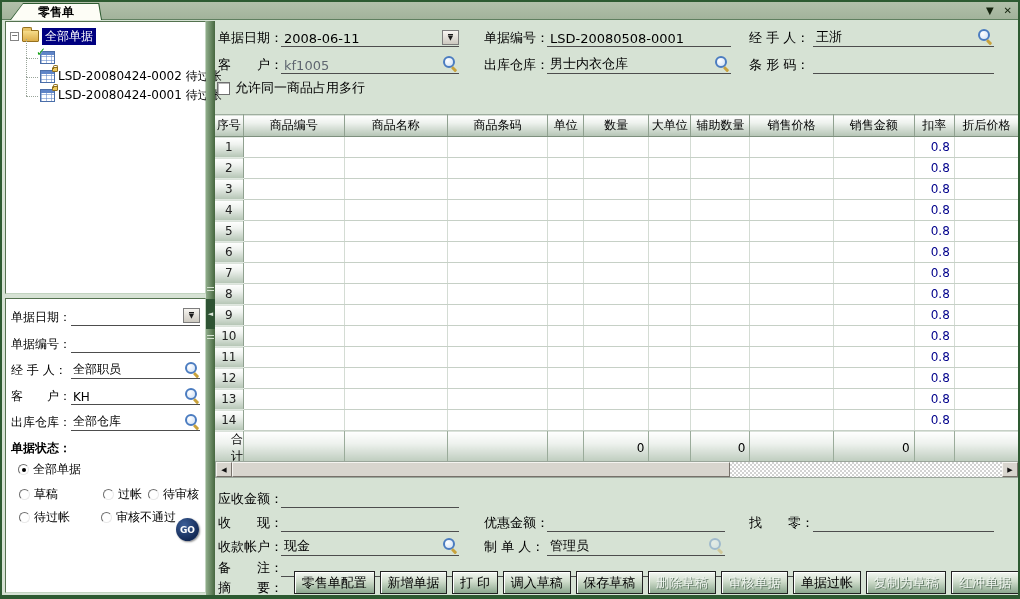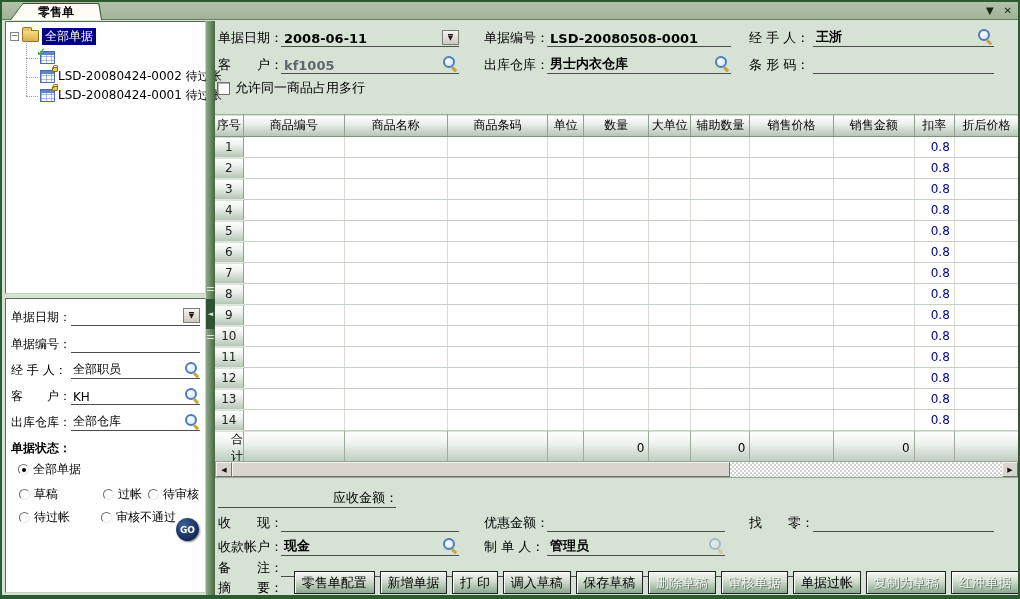--- a/index.html
+++ b/index.html
@@ -75,21 +75,21 @@
     background:linear-gradient(90deg,#8fac8a,#46673f); }
   .split-arrow { position:absolute; left:0; top:278px; width:9px; height:30px; background:#2f5434;
     color:#dce8da; font-size:7px; display:flex; align-items:center; justify-content:center; }
   .grip { position:absolute; left:1px; width:7px; height:4px;
     border-top:1px solid #d7e4d3; border-bottom:1px solid #d7e4d3; }
   .grip.g1 { top:266px; } .grip.g2 { top:314px; }
   
   .f { position:absolute; display:flex; align-items:flex-end; height:19px; white-space:pre; }
   .f .lbl { flex:none; font-size:13px; }
   .w61 { width:63px; } .w62 { width:64px; }
-  .line { border-bottom:1px solid #4d4d4d; height:19px; display:flex; align-items:flex-end; position:relative;font-weight:bold; }
+  .line { border-bottom:1px solid #4d4d4d; height:19px; display:flex; align-items:flex-end; position:relative; }
   .val { padding-left:3px; font-size:13px; }
   .val.gray { color:#5f6670; }
   .mag { position:absolute; right:1px; bottom:2px; width:16px; height:15px; display:inline-block; }
   .mag::before { content:""; position:absolute; left:1px; top:0; width:8px; height:8px;
     border:2px solid #4b7cc0; border-radius:50%;
     background:radial-gradient(circle at 30% 30%, #fff, #cfe0f5); }
   .mag::after { content:""; position:absolute; left:11px; top:10px; width:6px; height:3px;
     background:#c9a23b; border-radius:1px; transform:rotate(45deg); transform-origin:0 0; }
   .mag.faded { opacity:.38; }
   .dd-btn { position:absolute; right:0; bottom:1px; width:17px; height:15px;
@@ -535,21 +535,21 @@
         </tr>
       </tbody>
     </table>
 
   <div class="hscroll">
     <span class="sb-btn left">◀</span>
     <span class="sb-thumb"></span>
     <span class="sb-btn right">▶</span>
   </div>
 
-  <div class="f" style="left:216px; top:487px;flex-direction:column;">
+  <div class="f" style="left:216px; top:487px;">
     <span class="lbl w61">应收金额：</span>
     <span class="line" style="width:178px;">
       <span class="val"></span>
     </span>
   </div>
   <div class="f" style="left:216px; top:511px;">
     <span class="lbl w61">收　　现：</span>
     <span class="line" style="width:178px;">
       <span class="val"></span>
     </span>

